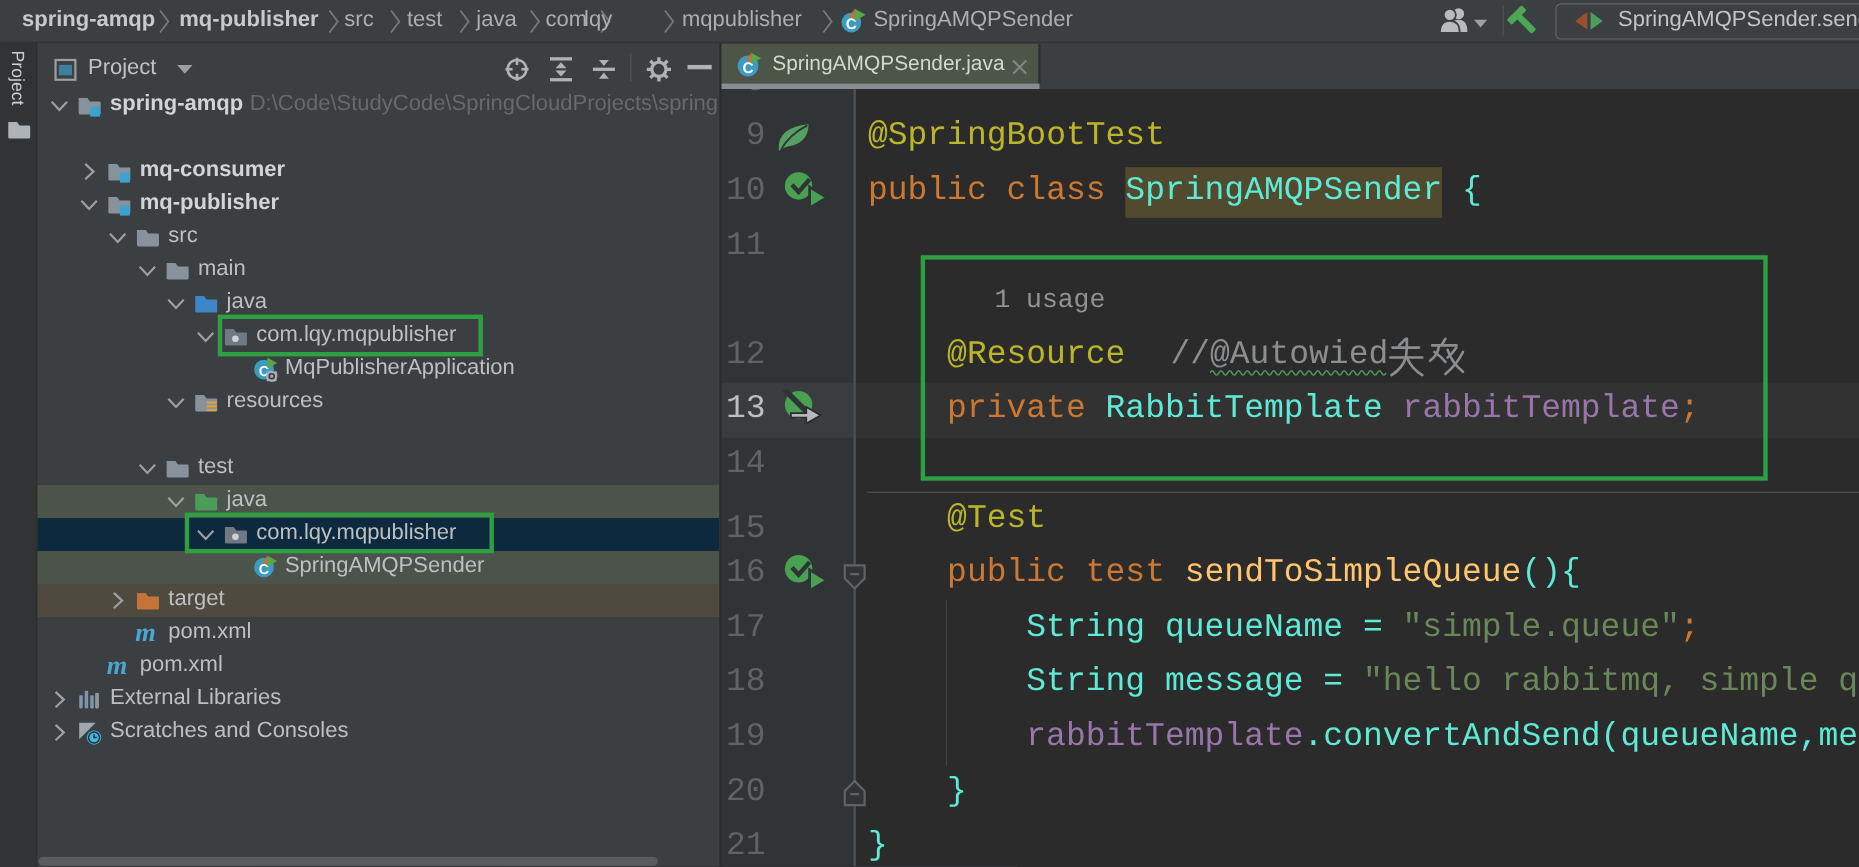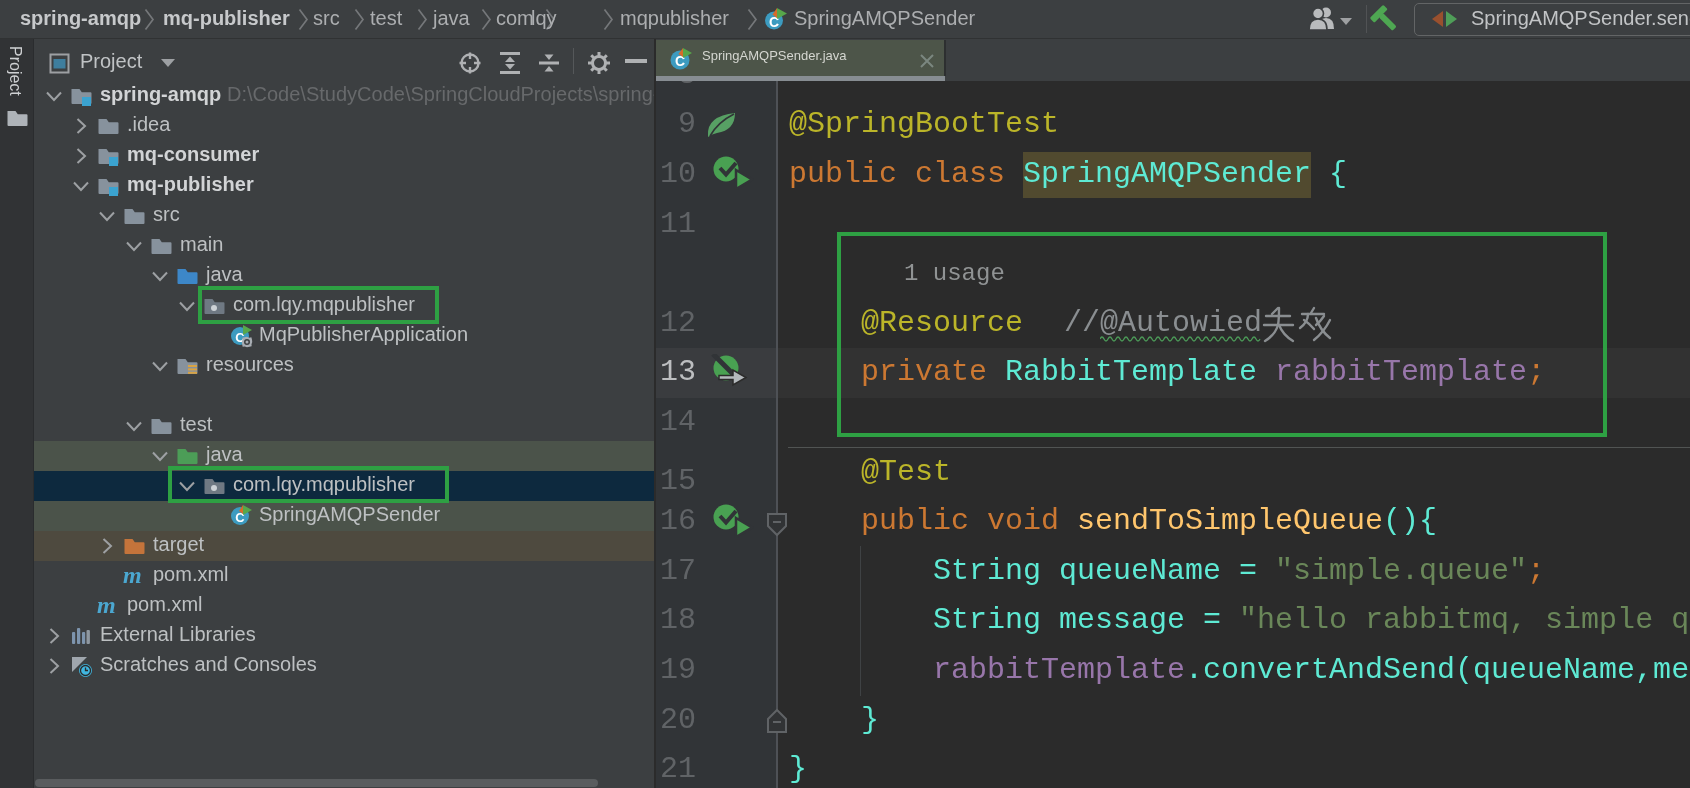--- a/index.html
+++ b/index.html
@@ -18,21 +18,21 @@
   .trow{position:absolute;left:0;width:620px;height:30px;}
   .tlab{position:absolute;font-size:20px;color:#bdc0c2;white-space:nowrap;top:2px;}
   .tlab.b{font-weight:bold;color:#d2d4d6;}
   .tpath{position:absolute;font-size:20px;color:#67696b;white-space:nowrap;top:2px;}
   
   #split{left:654px;top:39px;width:2px;height:749px;background:#2b2b2b;}
   
   #tabbar{left:656px;top:39px;width:1034px;height:41px;background:#3c3f41;}
   #tab{position:absolute;left:0px;top:1px;width:288px;height:37px;background:#4d5549;}
   #tabline{position:absolute;left:0px;top:37px;width:289px;height:5px;background:#878d92;}
-  #tabtext{position:absolute;left:46px;top:9px;font-size:13px;color:#d4d6d0;}
+  #tabtext{position:absolute;left:46px;top:9px;font-size:19px;color:#d4d6d0;}
   #editor{left:656px;top:81px;width:1034px;height:707px;background:#2b2b2b;overflow:hidden;}
   #gutter{position:absolute;left:0;top:0;width:121px;height:707px;background:#313437;}
   #gutline{position:absolute;left:120px;top:0;width:2px;height:707px;background:#4e5156;}
   .lnum{position:absolute;width:40px;text-align:right;font-family:"Liberation Mono",monospace;
         font-size:30px;line-height:49.6px;color:#606366;left:0px;}
   .cline{position:absolute;font-family:"Liberation Mono",monospace;font-size:30px;line-height:49.6px;
          white-space:pre;color:#a9b7c6;}
   .k{color:#cc7832;} .y{color:#bbb529;} .f{color:#9876aa;} .m{color:#ffc66d;}
   .s{color:#6a8759;} .c{color:#8a8e91;} .w{color:#5eead4;}
 </style>
@@ -169,29 +169,20 @@
       <svg class="abs" style="left:9px;top:4px;" width="22" height="22">
           <use href="#cvD"></use>
         </svg>
       <svg class="abs" style="left:36px;top:4px;color:#87929d" width="22" height="22">
           <use href="#fold"></use>
           <rect x="12" y="12" width="9" height="9" fill="#3ba3d0"></rect>
         </svg>
       <div class="tlab b" style="left:66px;">spring-amqp</div>
       <div class="tpath" style="left:193px;width:427px;overflow:hidden;">D:\Code\StudyCode\SpringCloudProjects\spring-amqp</div>
     </div>
-    <div class="trow" style="top:72px;">
-      <svg class="abs" style="left:36px;top:4px;" width="22" height="22">
-          <use href="#cvR"></use>
-        </svg>
-      <svg class="abs" style="left:63px;top:4px;color:#87929d" width="22" height="22">
-          <use href="#fold"></use>
-        </svg>
-      <div class="tlab" style="left:93px;">.idea</div>
-    </div>
     <div class="trow" style="top:102px;">
       <svg class="abs" style="left:36px;top:4px;" width="22" height="22">
           <use href="#cvR"></use>
         </svg>
       <svg class="abs" style="left:63px;top:4px;color:#87929d" width="22" height="22">
           <use href="#fold"></use>
           <rect x="12" y="12" width="9" height="9" fill="#3ba3d0"></rect>
         </svg>
       <div class="tlab b" style="left:93px;">mq-consumer</div>
     </div>
@@ -429,21 +420,21 @@
 
     <div class="abs" style="left:132px;top:365.5px;width:902px;height:1.5px;background:#515453;"></div>
 
     <div class="cline" style="left:133px;top:19.4px;"><span class="y">@SpringBootTest</span></div>
     <div class="cline" style="left:133px;top:69px;"><span class="k">public class </span><span class="w">SpringAMQPSender {</span></div>
     <div class="cline" style="left:205px;top:168.2px;font-size:24px;color:#909394;margin-left:43px;">1 usage</div>
     <div class="cline" style="left:205px;top:217.8px;"><span class="y">@Resource</span></div>
     <div class="cline" style="left:408px;top:217.8px;"><span class="c">//@Autowied</span></div>
     <div class="cline" style="left:205px;top:267.4px;"><span class="k">private </span><span class="w">RabbitTemplate </span><span class="f">rabbitTemplate</span><span class="k">;</span></div>
     <div class="cline" style="left:205px;top:366.6px;"><span class="y">@Test</span></div>
-    <div class="cline" style="left:205px;top:416.2px;"><span class="k">public void </span><span class="m">sendToSimpleQueue</span><span class="w">(){</span></div>
+    <div class="cline" style="left:205px;top:416.2px;"><span class="k">public test </span><span class="m">sendToSimpleQueue</span><span class="w">(){</span></div>
     <div class="cline" style="left:277px;top:465.8px;"><span class="w">String queueName = </span><span class="s">"simple.queue"</span><span class="k">;</span></div>
     <div class="cline" style="left:277px;top:515.4px;"><span class="w">String message = </span><span class="s">"hello rabbitmq, simple q</span></div>
     <div class="cline" style="left:277px;top:565px;"><span class="f">rabbitTemplate</span><span class="w">.convertAndSend(queueName,me</span></div>
     <div class="cline" style="left:205px;top:614.6px;"><span class="w">}</span></div>
     <div class="cline" style="left:133px;top:664.2px;"><span class="w">}</span></div>
 
     <svg class="abs" style="left:606px;top:225px;" width="72" height="38" viewBox="0 0 72 38">
       <g stroke="#8a8e91" stroke-width="2.4" fill="none" stroke-linecap="round">
         <path d="M16 2 L10 8"></path>
         <path d="M4 10 H28"></path>

